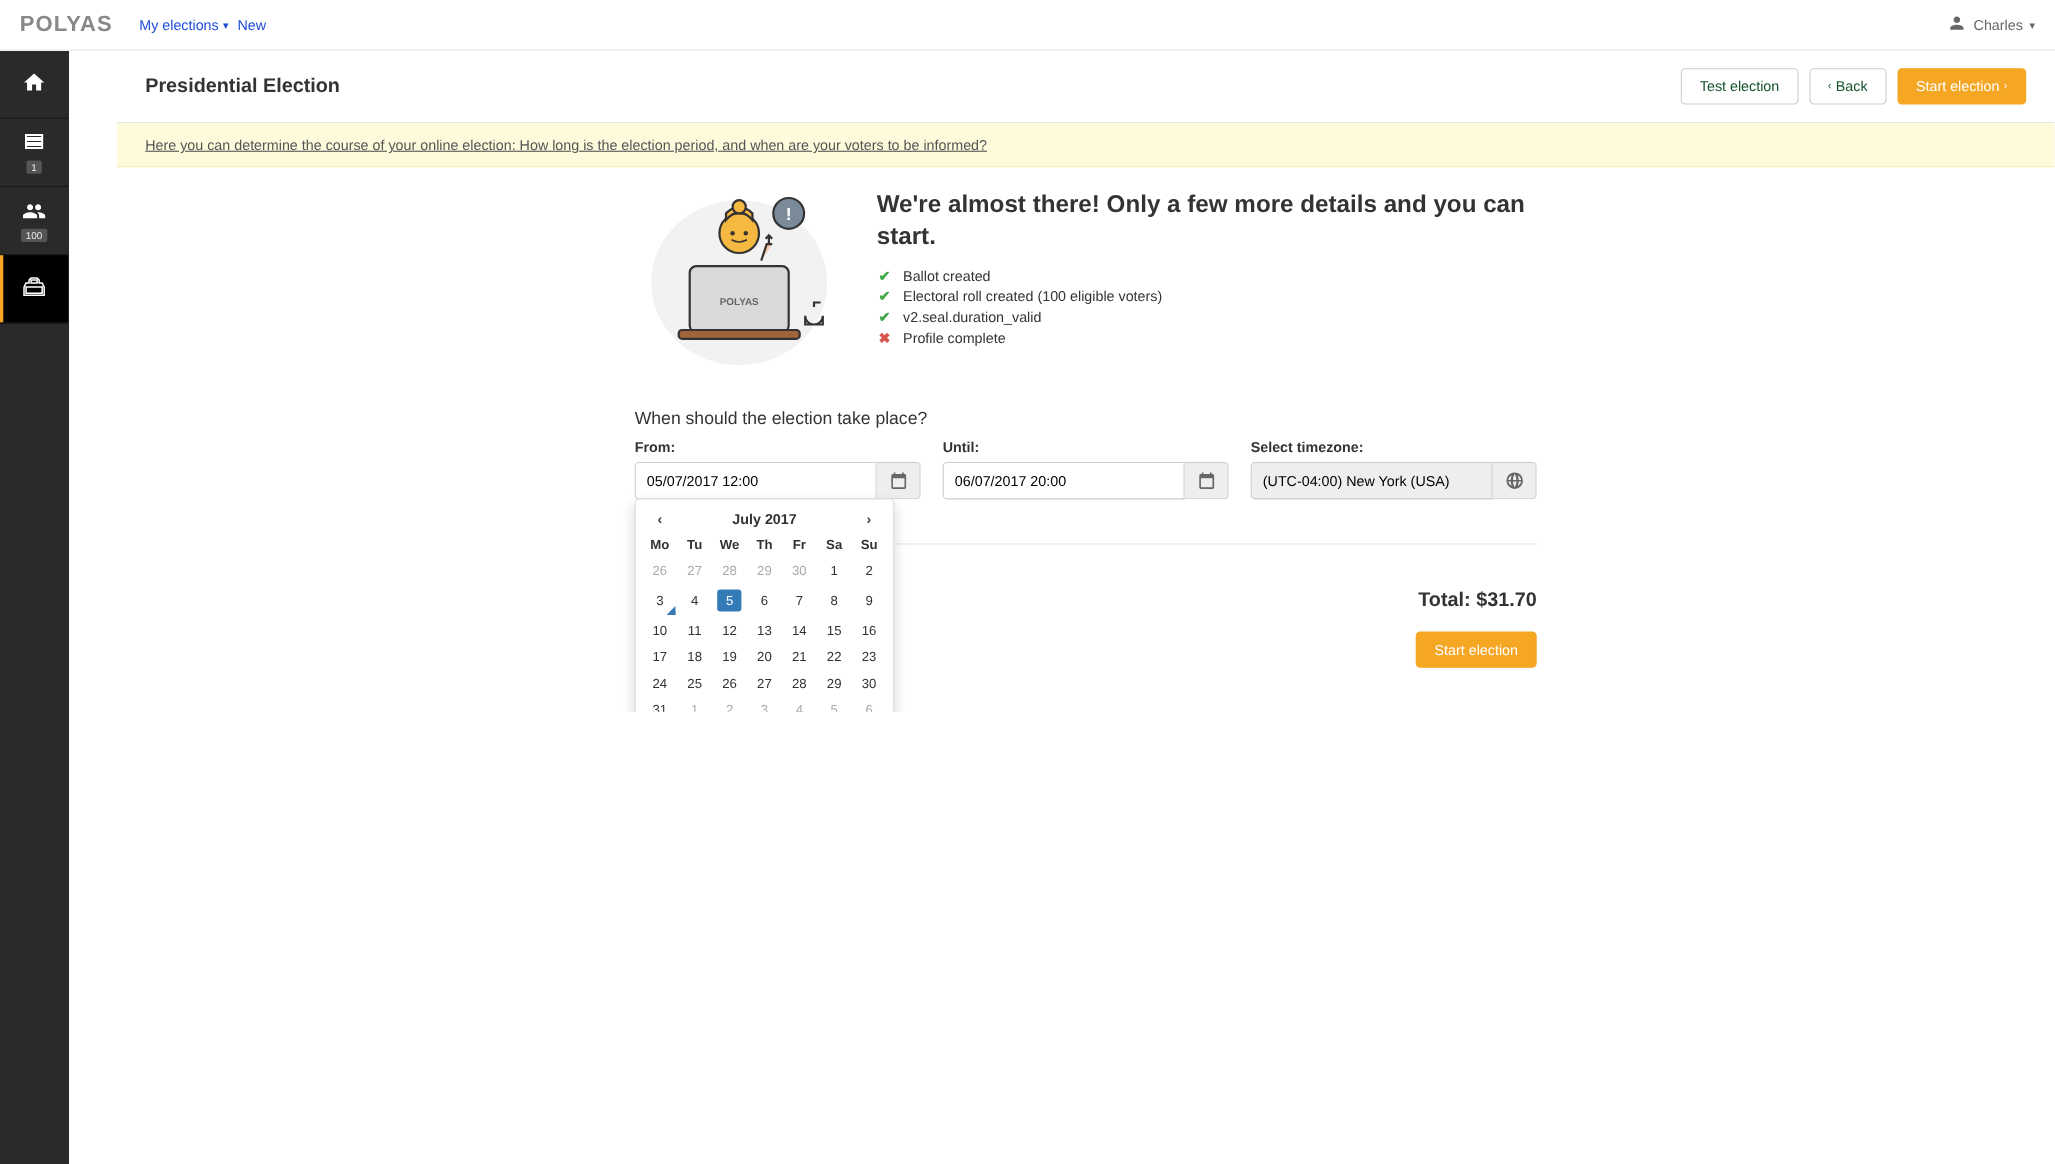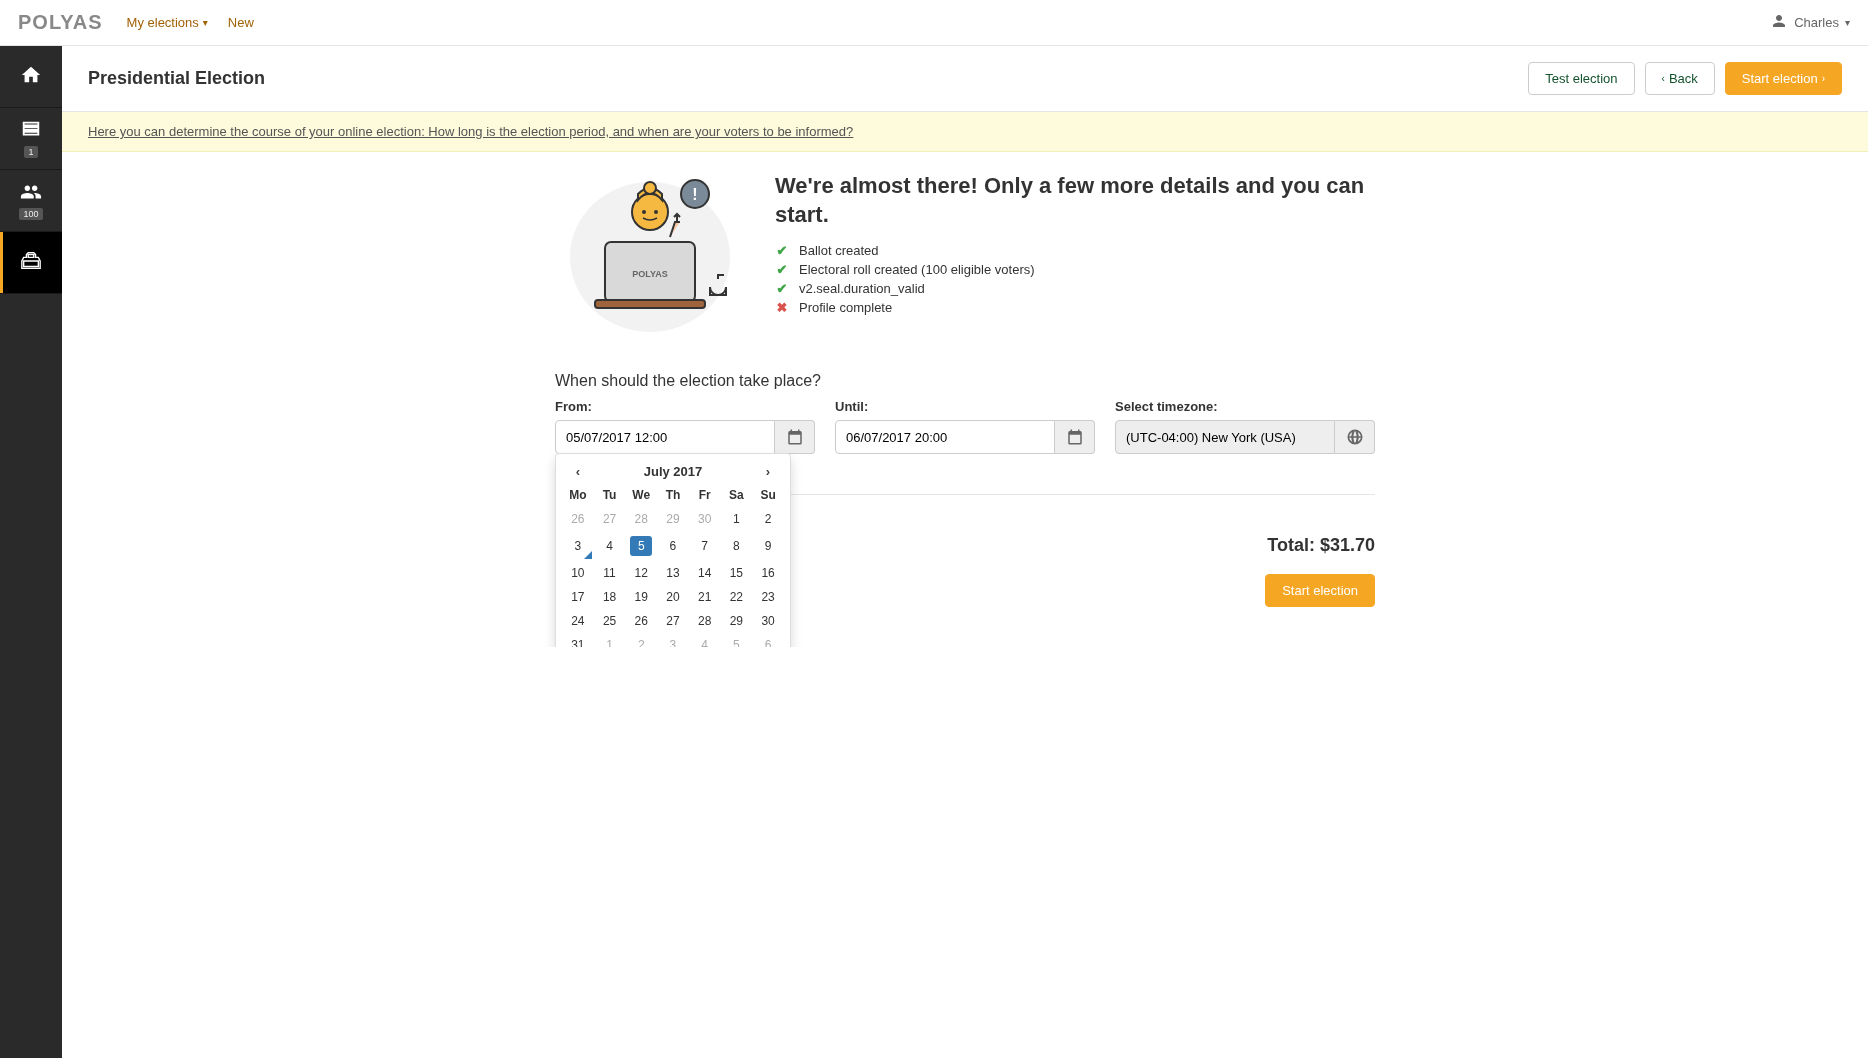--- a/index.html
+++ b/index.html
@@ -1,27 +1,27 @@
 <!DOCTYPE html>
 <html><head>
 <meta charset="utf-8">
 <style>
 * { margin: 0; padding: 0; box-sizing: border-box; }
 body { font-family: -apple-system, "Helvetica Neue", Arial, sans-serif; color: #333; font-size: 14px; }
 .topbar { position: fixed; top: 0; left: 0; right: 0; height: 46px; background: #fff; border-bottom: 1px solid #e5e5e5; display: flex; align-items: center; padding: 0 18px; z-index: 50; }
 .logo { font-size: 20px; font-weight: 700; letter-spacing: 1px; color: #888; margin-right: 24px; }
-.topnav { display: flex; gap: 20px; font-size: 13px; color: #a16207; }
+.topnav { display: flex; gap: 8px; font-size: 13px; color: #1d4ed8; }
 .topnav-item { cursor: pointer; display: flex; align-items: center; gap: 4px; }
 .user-menu { margin-left: auto; display: flex; align-items: center; gap: 6px; color: #666; cursor: pointer; font-size: 13px; }
 .sidebar { position: fixed; top: 46px; left: 0; bottom: 0; width: 62px; background: #2a2a2a; display: flex; flex-direction: column; z-index: 40; }
 .side-item { height: 62px; display: flex; flex-direction: column; align-items: center; justify-content: center; color: #fff; cursor: pointer; position: relative; border-bottom: 1px solid #1a1a1a; }
 .side-item.active { background: #000; }
 .side-item.active::before { content: ""; position: absolute; left: 0; top: 0; bottom: 0; width: 3px; background: #f5a623; }
 .side-badge { background: #555; color: #eee; font-size: 9px; padding: 1px 4px; border-radius: 2px; margin-top: 2px; }
-.main { margin-left: 62px; margin-top: 46px; flex: 1; background: #fff; }
+.main { margin-left: 62px; margin-top: 46px; flex: 1; background: #fff; padding-left: 44px; }
 .pagehdr { display: flex; align-items: center; padding: 16px 26px; border-bottom: 1px solid #e5e5e5; }
 .pagehdr h1 { font-size: 18px; font-weight: 700; }
 .hdr-btns { margin-left: auto; display: flex; gap: 10px; }
 .btn { padding: 8px 16px; border-radius: 4px; font-size: 13px; cursor: pointer; border: 1px solid #ccc; background: #fff; color: #14532d; display: inline-flex; align-items: center; gap: 4px; }
 .btn-primary { background: #f5a623; border-color: #f5a623; color: #fff; }
 .infobar { background: #fdfbdb; border-bottom: 1px solid #f1eeb8; padding: 12px 26px; font-size: 13px; color: #555; text-decoration: underline; }
 .content { max-width: 820px; margin: 0 auto; padding: 20px 0 40px; }
 .hero { display: flex; gap: 30px; align-items: flex-start; margin-bottom: 40px; }
 .hero-img { width: 190px; height: 160px; flex-shrink: 0; position: relative; }
 .hero-text h2 { font-size: 22px; font-weight: 700; margin-bottom: 14px; line-height: 1.3; }

